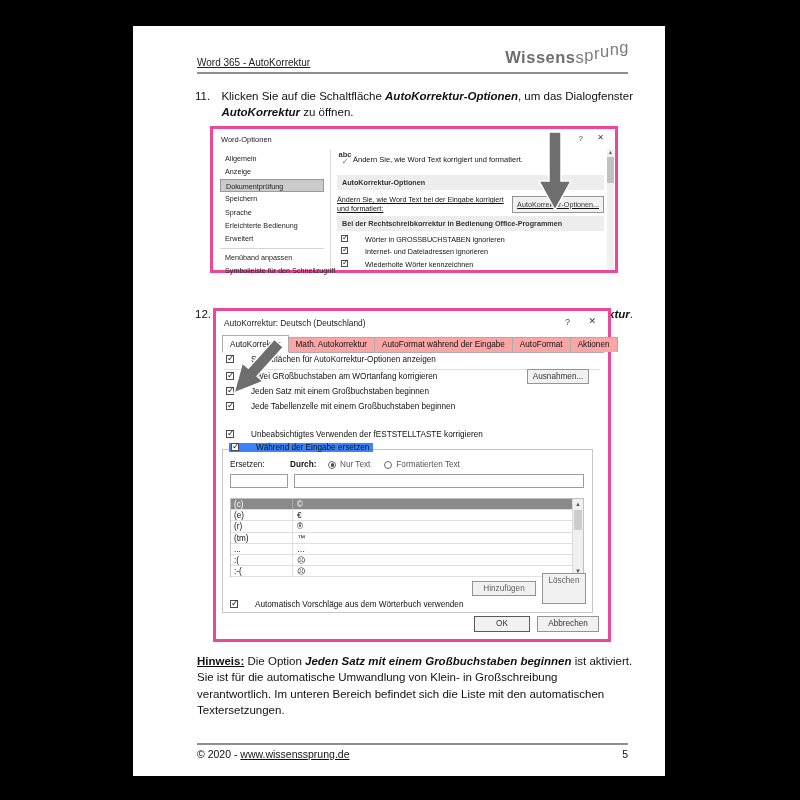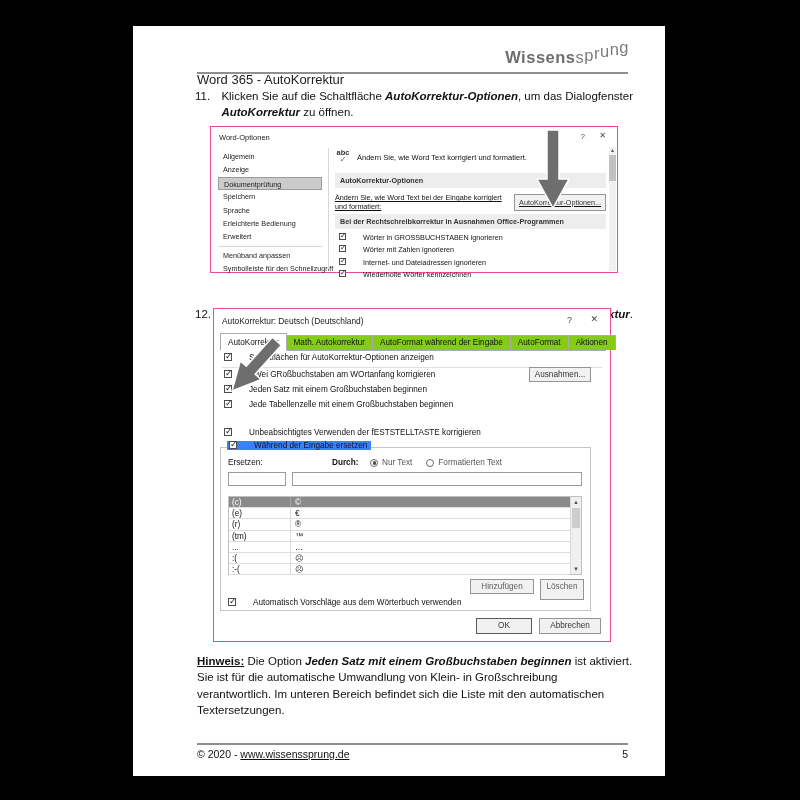--- a/index.html
+++ b/index.html
@@ -2,61 +2,61 @@
 <html><head>
 <meta charset="utf-8">
 <style>
   * { box-sizing: border-box; margin: 0; padding: 0; }
   html,body { width:800px; height:800px; }
   body { background:#000; position:relative; font-family:"Liberation Sans", sans-serif; color:#111; }
 
   .page { position:absolute; left:133px; top:26px; width:532px; height:750px; background:#fff; }
 
   
-  .hdr-title { position:absolute; left:64px; top:46px; font-size:13px; color:#222; }
+  .hdr-title { position:absolute; left:64px; top:31px; font-size:10px; color:#222;text-decoration:underline; }
   .logo { position:absolute; right:36px; top:22px; font-size:16.5px; font-weight:bold; color:#6e6e6e; letter-spacing:.5px; white-space:nowrap; }
   .logo .ll { display:inline-block; font-weight:400; color:#7c7c7c; }
   .logo .l0{transform:translateY(-0.5px);} .logo .l1{transform:translateY(-2.5px);}
   .logo .l2{transform:translateY(-4.5px);} .logo .l3{transform:translateY(-6.5px);}
   .logo .l4{transform:translateY(-8.5px);} .logo .l5{transform:translateY(-10.5px);}
   .hdr-rule { position:absolute; left:64px; right:37px; top:46px; border-top:2px solid #8f8f8f; }
   .ftr-rule { position:absolute; left:64px; right:37px; top:717px; border-top:2px solid #8f8f8f; }
   .ftr { position:absolute; left:64px; right:37px; top:722px; font-size:10.5px; display:flex; justify-content:space-between; }
   .ftr a { color:#111; text-decoration:underline; }
 
   
   .step { position:absolute; left:62px; right:32px; display:flex; font-size:11.5px; line-height:1.42;justify-content:space-between; }
   .step .num { width:22px; flex:none; }
   .bi { font-weight:bold; font-style:italic; }
   .note { position:absolute; left:64px; right:32px; top:627px; font-size:11.5px; line-height:1.42; }
   .note .lbl { font-weight:bold; text-decoration:underline; }
 
   
-  .shot { position:absolute; background:#fff; border:1px solid #ec4899;padding-left:48px; }
+  .shot { position:absolute; background:#fff; border:3px solid #ec4899;padding-left:48px; }
   .tbar-title { position:absolute; color:#1a1a1a; }
   .winbtn { position:absolute; color:#444; cursor:default; }
   .btn { position:absolute; border:1px solid #949494; background:#f1f1f1; color:#333; text-align:center; }
   .cb { display:inline-block; width:8px; height:8px; border:1px solid #4c4c4c; background:#fff; position:relative; flex:none; }
   .cb.checked::after { content:"✓"; position:absolute; left:0px; top:-3px; font-size:9px; color:#222; }
   .cbrow { display:flex; align-items:flex-start; gap:17px; }
   .radio { display:inline-block; width:8px; height:8px; border:1px solid #6a6a6a; border-radius:50%; position:relative; flex:none; }
   .radio.sel::after { content:""; position:absolute; left:1.5px; top:1.5px; width:3.5px; height:3.5px; border-radius:50%; background:#4a4a4a; }
 
   
   .shot1 { left:77px; top:100px; width:408px; height:147px; font-size:7.2px; }
   .shot1 .tbar-title { left:8px; top:6px; font-size:7.5px; }
   .shot1 .help { right:32px; top:5px; font-size:8px; }
   .shot1 .close { right:11px; top:4px; font-size:8px; }
   .d1-side { position:absolute; left:7px; top:23px; width:104px; }
   .d1-side .it { height:13.4px; line-height:13.4px; padding-left:5px; white-space:nowrap; color:#222; }
   .d1-side .it.sel { background:#cbcbcb; border:1px solid #9a9a9a; }
   .d1-side .sep { border-top:1px solid #d5d5d5; margin:2px 0; }
   .d1-div { position:absolute; left:117px; top:21px; bottom:3px; width:1px; background:#d8d8d8; }
   .d1-content { position:absolute; left:124px; top:22px; right:11px; }
-  .abc-row { display:flex; gap:6px; height:24px; align-items:flex-start; }
+  .abc-row { display:flex; height:24px; align-items:flex-start; }
   .abc { width:16px; text-align:center; color:#333; line-height:1; }
   .abc .t { font-size:7.5px; font-weight:bold; }
   .abc .k { font-size:8px; color:#666; margin-top:-1px; }
   .d1-intro { font-size:7.5px; padding-top:4px; }
   .d1-sec { background:#ededed; font-weight:bold; color:#333; padding:3px 5px; margin-bottom:4px; }
   .d1-btnrow { display:flex; align-items:center; height:20px; margin-bottom:2px;text-decoration:underline; }
   .d1-btnrow .lab { flex:1; }
   .d1-optbtn { position:static; padding:3px 4px; white-space:nowrap; }
   .d1-cbs { margin-top:2px; margin-left:4px; }
   .d1-cbs .cbrow { height:12.3px; }
@@ -66,46 +66,46 @@
   .d1-scroll .up { font-size:5px; color:#555; text-align:center; line-height:7px; }
   .d1-scroll .thumb { margin-top:1px; height:26px; background:#c1c1c1; }
   .arrow1 { position:absolute; left:322px; top:2px; }
 
   
   .shot2 { left:80px; top:282px; width:398px; height:334px; font-size:8.2px; }
   .shot2 .tbar-title { left:8px; top:7px; font-size:8.4px; }
   .shot2 .help { right:38px; top:6px; font-size:9px; }
   .shot2 .close { right:12px; top:5px; font-size:9px; }
   .d2-tabs { position:absolute; left:6px; top:24px; right:4px; height:18px; display:flex; align-items:flex-end; border-bottom:1px solid #acacac; }
-  .tab { border:1px solid #acacac; border-bottom:none; background:#84cc16; height:15px; line-height:14px; padding:0 7px; white-space:nowrap; margin-right:-1px; }
+  .tab { border:1px solid #acacac; border-bottom:none; background:#fca5a5; height:15px; line-height:14px; padding:0 7px; white-space:nowrap; margin-right:-1px; }
   .tab.active { background:#fff; height:18px; line-height:17px; margin-bottom:-1px; border-bottom:1px solid #fff; position:relative; z-index:2; }
   .d2-row { position:absolute; left:10px; right:10px; }
   .d2-sep { position:absolute; left:8px; right:8px; top:58px; border-top:1px solid #e0e0e0; }
   .d2-ausnahmen { right:19px; top:58px; width:62px; height:15px; line-height:13px; }
   .d2-group { position:absolute; left:6px; top:138px; width:371px; height:164px; border:1px solid #c6c6c6; }
   .d2-legend { position:absolute; left:6px; top:-7px; background:#3b82f6; padding:0 4px 0 2px; }
   .d2-lblrow { position:absolute; left:7px; top:10px; right:6px; display:flex; gap:0; align-items:center; }
   .d2-lbl-ersetzen { width:60px; }
-  .d2-lbl-durch { width:38px;margin-left:44px; }
+  .d2-lbl-durch { width:38px; }
   .rlab { margin:0 14px 0 4px; color:#555; }
   .d2-inp1 { position:absolute; left:7px; top:24px; width:58px; height:14px; border:1px solid #9c9c9c; background:#fff; }
   .d2-inp2 { position:absolute; left:71px; top:24px; right:8px; height:14px; border:1px solid #9c9c9c; background:#fff; }
   .d2-table { position:absolute; left:7px; right:8px; top:48px; height:79px; border:1px solid #c0c0c0; background:#fff; }
   .d2-table .rows { position:absolute; left:0; top:0; right:11px; bottom:0; }
   .trow { display:flex; height:11.2px; line-height:11px; border-bottom:1px solid #dedede; }
   .trow .c1 { width:62px; padding-left:3px; border-right:1px solid #dedede; }
   .trow .c2 { flex:1; padding-left:4px; }
   .trow.sel { background:#8a8a8a; color:#fff; }
   .trow.sel .c1 { border-right-color:#a6a6a6; }
   .d2-vscroll { position:absolute; right:0; top:0; bottom:0; width:11px; background:#f0f0f0; border-left:1px solid #d9d9d9; }
   .d2-vscroll .up,.d2-vscroll .dn { position:absolute; left:0; right:0; text-align:center; font-size:6px; color:#555; line-height:10px; }
   .d2-vscroll .up { top:0; } .d2-vscroll .dn { bottom:0; }
   .d2-vscroll .thumb { position:absolute; left:1px; right:1px; top:11px; height:20px; background:#cdcdcd; }
   .d2-addbtn { right:56px; top:131px; width:64px; height:15px; line-height:13px; color:#5f5f5f; }
-  .d2-delbtn { right:6px; top:131px; width:44px; height:21px; line-height:13px; color:#5f5f5f; }
+  .d2-delbtn { right:6px; top:123px; width:44px; height:31px; line-height:13px; color:#5f5f5f; }
   .d2-dictcb { position:absolute; left:7px; top:150px; }
   .d2-ok { right:78px; bottom:7px; width:56px; height:16px; line-height:14px; border-color:#5a5a5a; }
   .d2-cancel { right:9px; bottom:7px; width:62px; height:16px; line-height:14px; }
   .arrow2 { position:absolute; left:2px; top:14px; z-index:5; }
   .callout { position:absolute; left:180px; top:118px; width:200px; height:95px; z-index:6; }
   .callout .txt { position:absolute; left:60px; top:8px; width:118px; text-align:center; font-size:12.5px; line-height:1.45; color:#3f3f3f; }
 </style>
 </head>
 <body>
 
@@ -145,29 +145,25 @@
           <div class="t">abc</div>
           <div class="k">✓</div>
         </div>
         <div class="d1-intro">Ändern Sie, wie Word Text korrigiert und formatiert.</div>
       </div>
       <div class="d1-sec">AutoKorrektur-Optionen</div>
       <div class="d1-btnrow">
         <span class="lab">Ändern Sie, wie Word Text bei der Eingabe korrigiert und formatiert:</span>
         <span class="btn d1-optbtn">AutoKorrektur-Optionen...</span>
       </div>
-      <div class="d1-sec">Bei der Rechtschreibkorrektur in Ausnahmen Office-Programmen</div>
+      <div class="d1-sec">Bei der Rechtschreibkorrektur in Bedienung Office-Programmen</div>
       <div class="d1-cbs">
         <div class="cbrow">
             <span class="cb checked"></span>
             <span>Wörter in GROSSBUCHSTABEN ignorieren</span>
-          </div>
-        <div class="cbrow">
-            <span class="cb checked"></span>
-            <span>Wörter mit Zahlen ignorieren</span>
           </div>
         <div class="cbrow">
             <span class="cb checked"></span>
             <span>Internet- und Dateiadressen ignorieren</span>
           </div>
         <div class="cbrow">
             <span class="cb checked"></span>
             <span>Wiederholte Wörter kennzeichnen</span>
           </div>
       </div>

